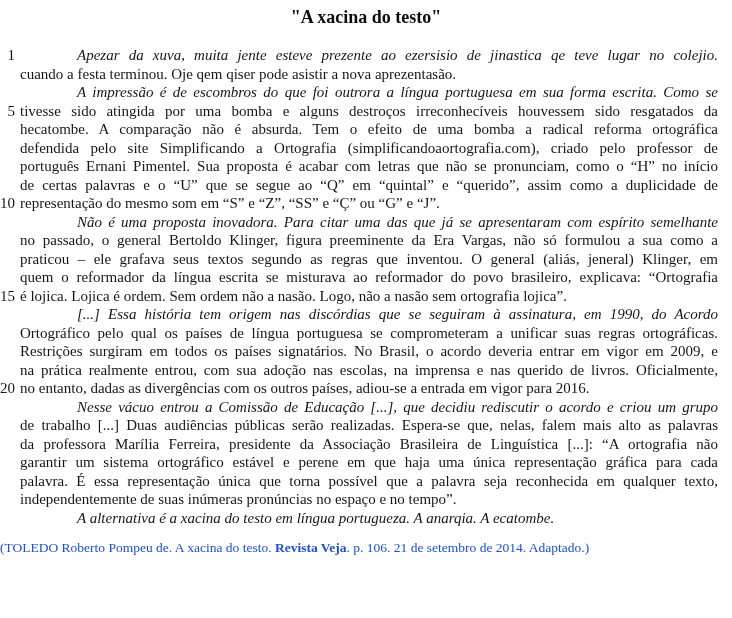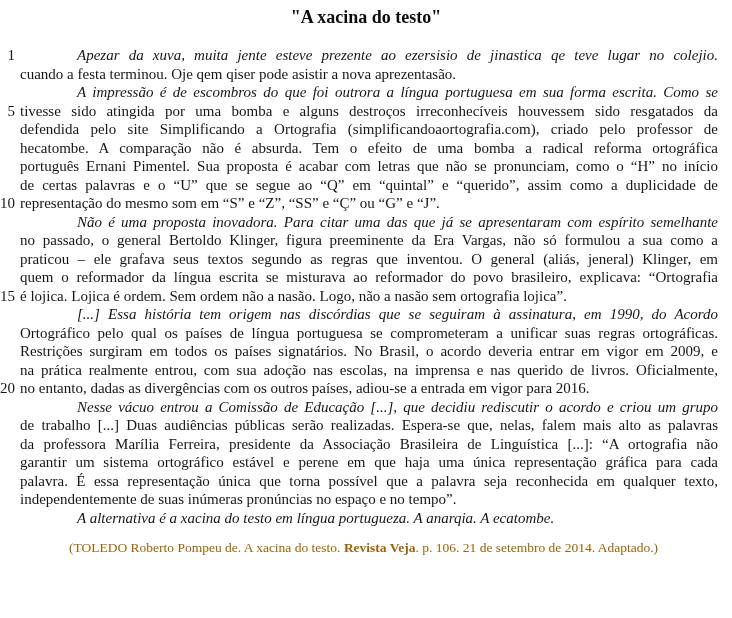--- a/index.html
+++ b/index.html
@@ -54,24 +54,24 @@
     text-align-last: justify;
   }
   .txt.first { text-indent: 57px; font-style: italic; }
   .txt.plast {
     text-align: center;
     text-align-last: left;
   }
   .citation {
     margin-top: 13px;
     padding-right: 5px;
-    text-align: center;
+    text-align: left;
     font-size: 13.5px;
     line-height: 16px;
-    color: #a16207;
+    color: #1d4ed8;
   }
   .citation .bold { font-weight: bold; }
 </style>
 </head>
 <body>
 
 <div class="page">
 
   <div class="doc-title">"A xacina do testo"</div>
 
@@ -87,25 +87,25 @@
       <div class="line">
     <span class="num"></span>
     <span class="txt first">A impressão é de escombros do que foi outrora a língua portuguesa em sua forma escrita. Como se</span>
   </div>
       <div class="line">
     <span class="num">5</span>
     <span class="txt">tivesse sido atingida por uma bomba e alguns destroços irreconhecíveis houvessem sido resgatados da</span>
   </div>
       <div class="line">
     <span class="num"></span>
-    <span class="txt">defendida pelo site Simplificando a Ortografia (simplificandoaortografia.com), criado pelo professor de</span>
+    <span class="txt">hecatombe. A comparação não é absurda. Tem o efeito de uma bomba a radical reforma ortográfica</span>
   </div>
       <div class="line">
     <span class="num"></span>
-    <span class="txt">hecatombe. A comparação não é absurda. Tem o efeito de uma bomba a radical reforma ortográfica</span>
+    <span class="txt">defendida pelo site Simplificando a Ortografia (simplificandoaortografia.com), criado pelo professor de</span>
   </div>
       <div class="line">
     <span class="num"></span>
     <span class="txt">português Ernani Pimentel. Sua proposta é acabar com letras que não se pronunciam, como o “H” no início</span>
   </div>
       <div class="line">
     <span class="num"></span>
     <span class="txt">de certas palavras e o “U” que se segue ao “Q” em “quintal” e “querido”, assim como a duplicidade de</span>
   </div>
       <div class="line">

